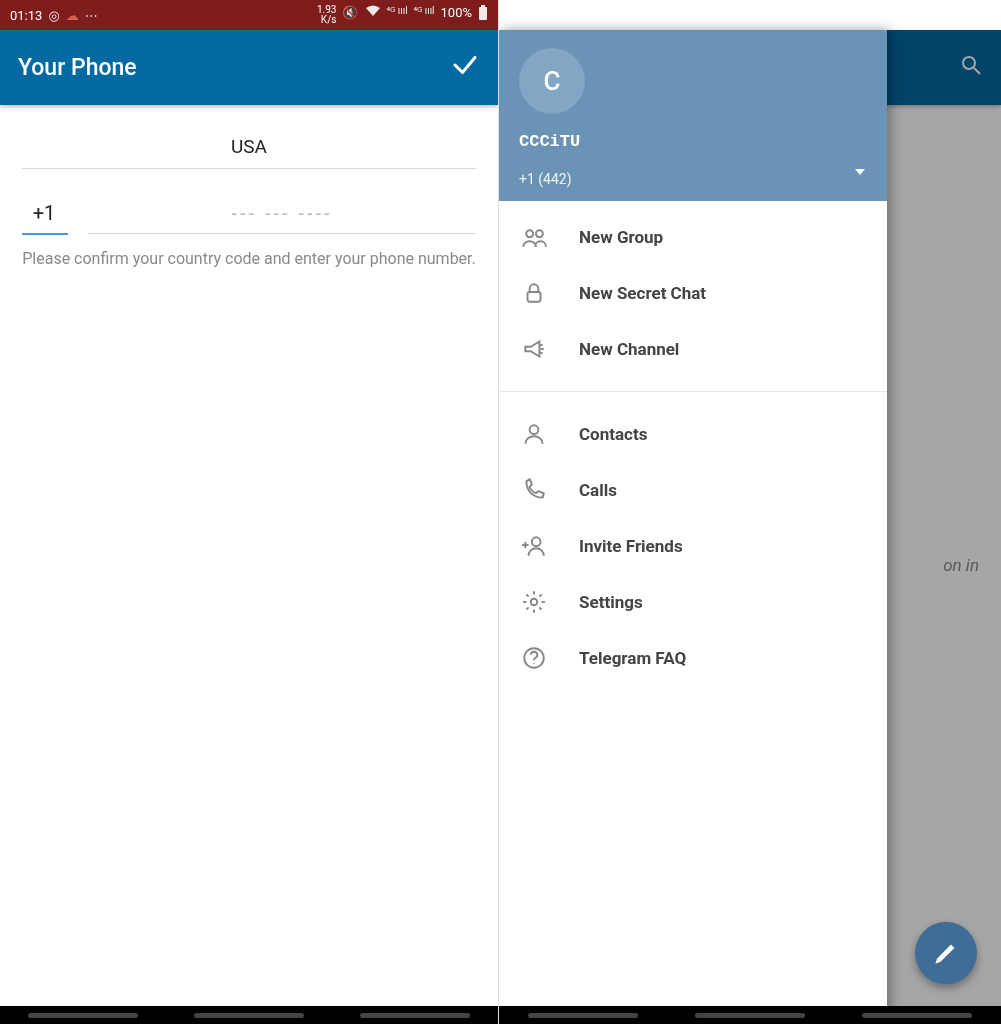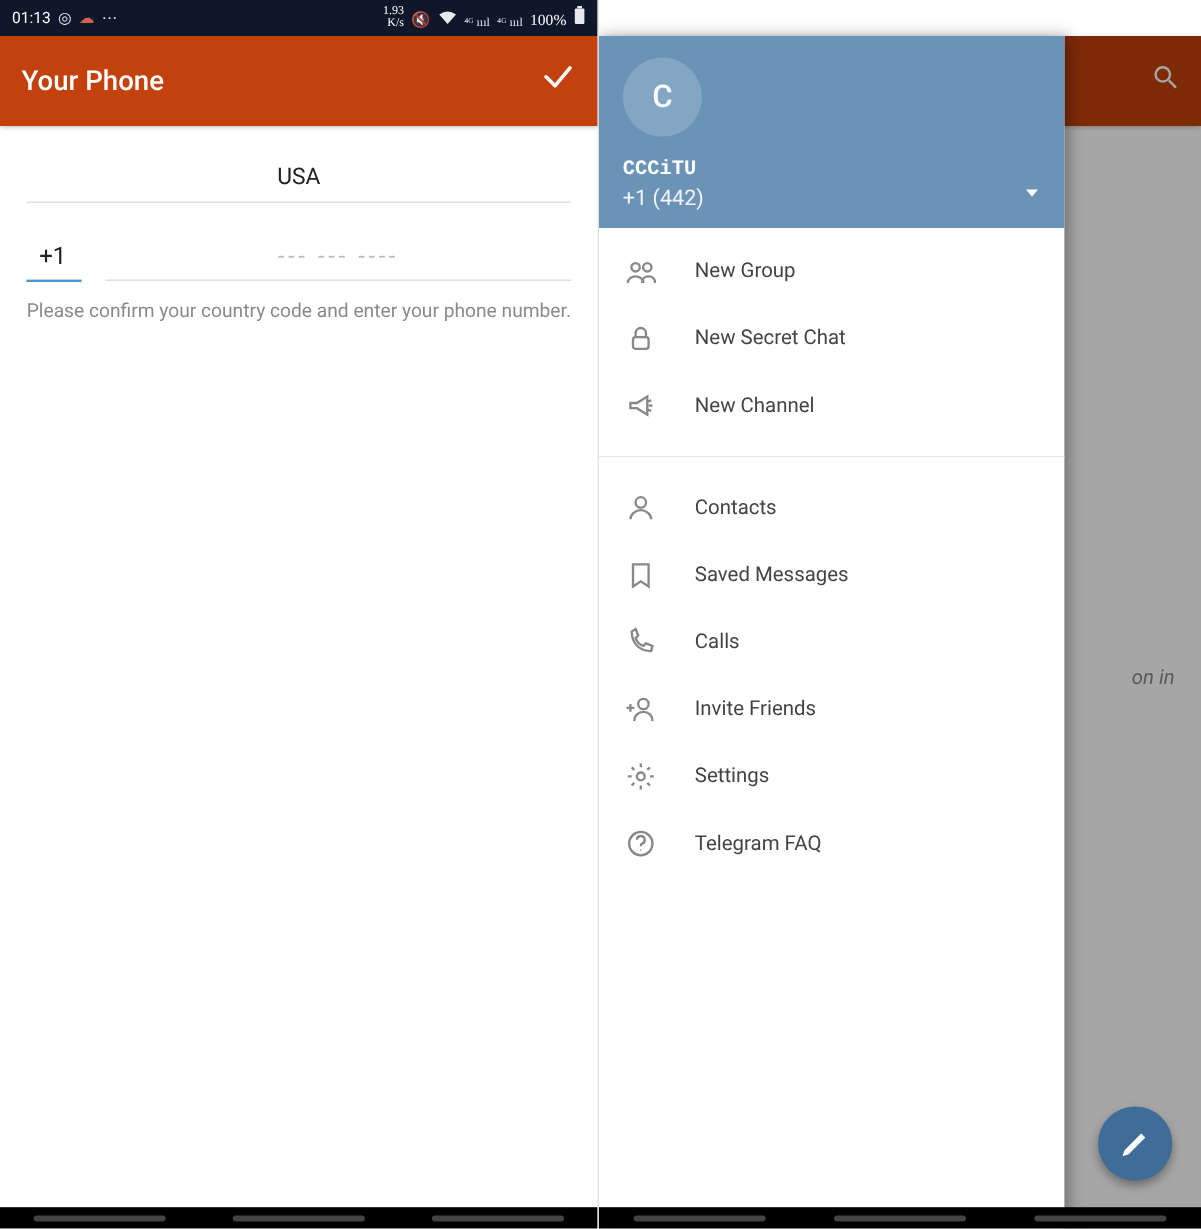--- a/index.html
+++ b/index.html
@@ -16,36 +16,36 @@
     height: 100%;
     background: #fff;
     overflow: hidden;
   }
   .screen.left  { width: 499px; border-right: 1px solid #e0e0e0; }
   .screen.right { width: 502px; }
 
   
   .statusbar {
     height: 30px;
-    background: #0f172a;
+    background: #7f1d1d;
     color: #fff;
     display: flex;
     align-items: center;
     padding: 0 10px;
     font-size: 13px;
   }
   .statusbar .sb-left  { display: flex; align-items: center; gap: 6px; }
-  .statusbar .sb-right { margin-left: auto; display: flex; align-items: flex-end; gap: 6px; font-family: Liberation Serif, serif; }
+  .statusbar .sb-right { margin-left: auto; display: flex; align-items: flex-start; gap: 6px; }
   .sb-icon { opacity: .9; }
   .sb-kbs  { font-size: 10px; line-height: 1; text-align: right; }
 
   
   .appbar {
     height: 75px;
-    background: #c2410c;
+    background: #0369a1;
     color: #fff;
     display: flex;
     align-items: center;
     padding: 0 18px;
     box-shadow: 0 2px 4px rgba(0,0,0,.25);
   }
   .appbar-title {
     font-size: 23px;
     font-weight: 500;
   }
@@ -135,37 +135,37 @@
   }
   .avatar {
     width: 66px; height: 66px;
     border-radius: 50%;
     background: #82a6c3;
     display: flex; align-items: center; justify-content: center;
     font-size: 26px;
     font-weight: 500;
   }
   .drawer-name  { margin-top: 18px; font-size: 17px; font-weight: 600; font-family: Liberation Mono, monospace; }
-  .drawer-phone { margin-top: 4px; font-size: 18px; opacity: .9; }
+  .drawer-phone { margin-top: 20px; font-size: 14px; opacity: .9; }
   .drawer-caret {
     position: absolute;
     right: 20px;
     bottom: 18px;
   }
 
   .drawer-list { padding: 8px 0; }
   .drawer-item {
     display: flex;
     align-items: center;
     height: 56px;
     padding: 0 22px;
     gap: 32px;
     color: #444;
     font-size: 17px;
-    font-weight: 400;
+    font-weight: 700;
   }
   .drawer-item .mi {
     width: 26px; height: 26px;
     stroke: #888; fill: none; stroke-width: 1.8;
     flex-shrink: 0;
   }
   .drawer-sep {
     height: 1px;
     background: #e6e6e6;
     margin: 6px 0;
@@ -340,26 +340,20 @@
     <div class="drawer-list" id="drawer-g2">
         <div class="drawer-item">
           <svg class="mi" viewBox="0 0 24 24">
             <circle cx="12" cy="8" r="4"></circle>
             <path d="M4 21c0-4 4-7 8-7s8 3 8 7"></path>
           </svg>
           <span>Contacts</span>
         </div>
         <div class="drawer-item">
           <svg class="mi" viewBox="0 0 24 24">
-            <path d="M6 4h12v17l-6-4-6 4z"></path>
-          </svg>
-          <span>Saved Messages</span>
-        </div>
-        <div class="drawer-item">
-          <svg class="mi" viewBox="0 0 24 24">
             <path d="M5 4c0 9 6 15 15 15l1-4-5-2-2 2c-3-1-5-3-6-6l2-2-2-5z"></path>
           </svg>
           <span>Calls</span>
         </div>
         <div class="drawer-item">
           <svg class="mi" viewBox="0 0 24 24">
             <circle cx="14" cy="8" r="4"></circle>
             <path d="M7 21c0-4 3-7 7-7s7 3 7 7"></path>
             <path d="M4 8v6M1 11h6"></path>
           </svg>

